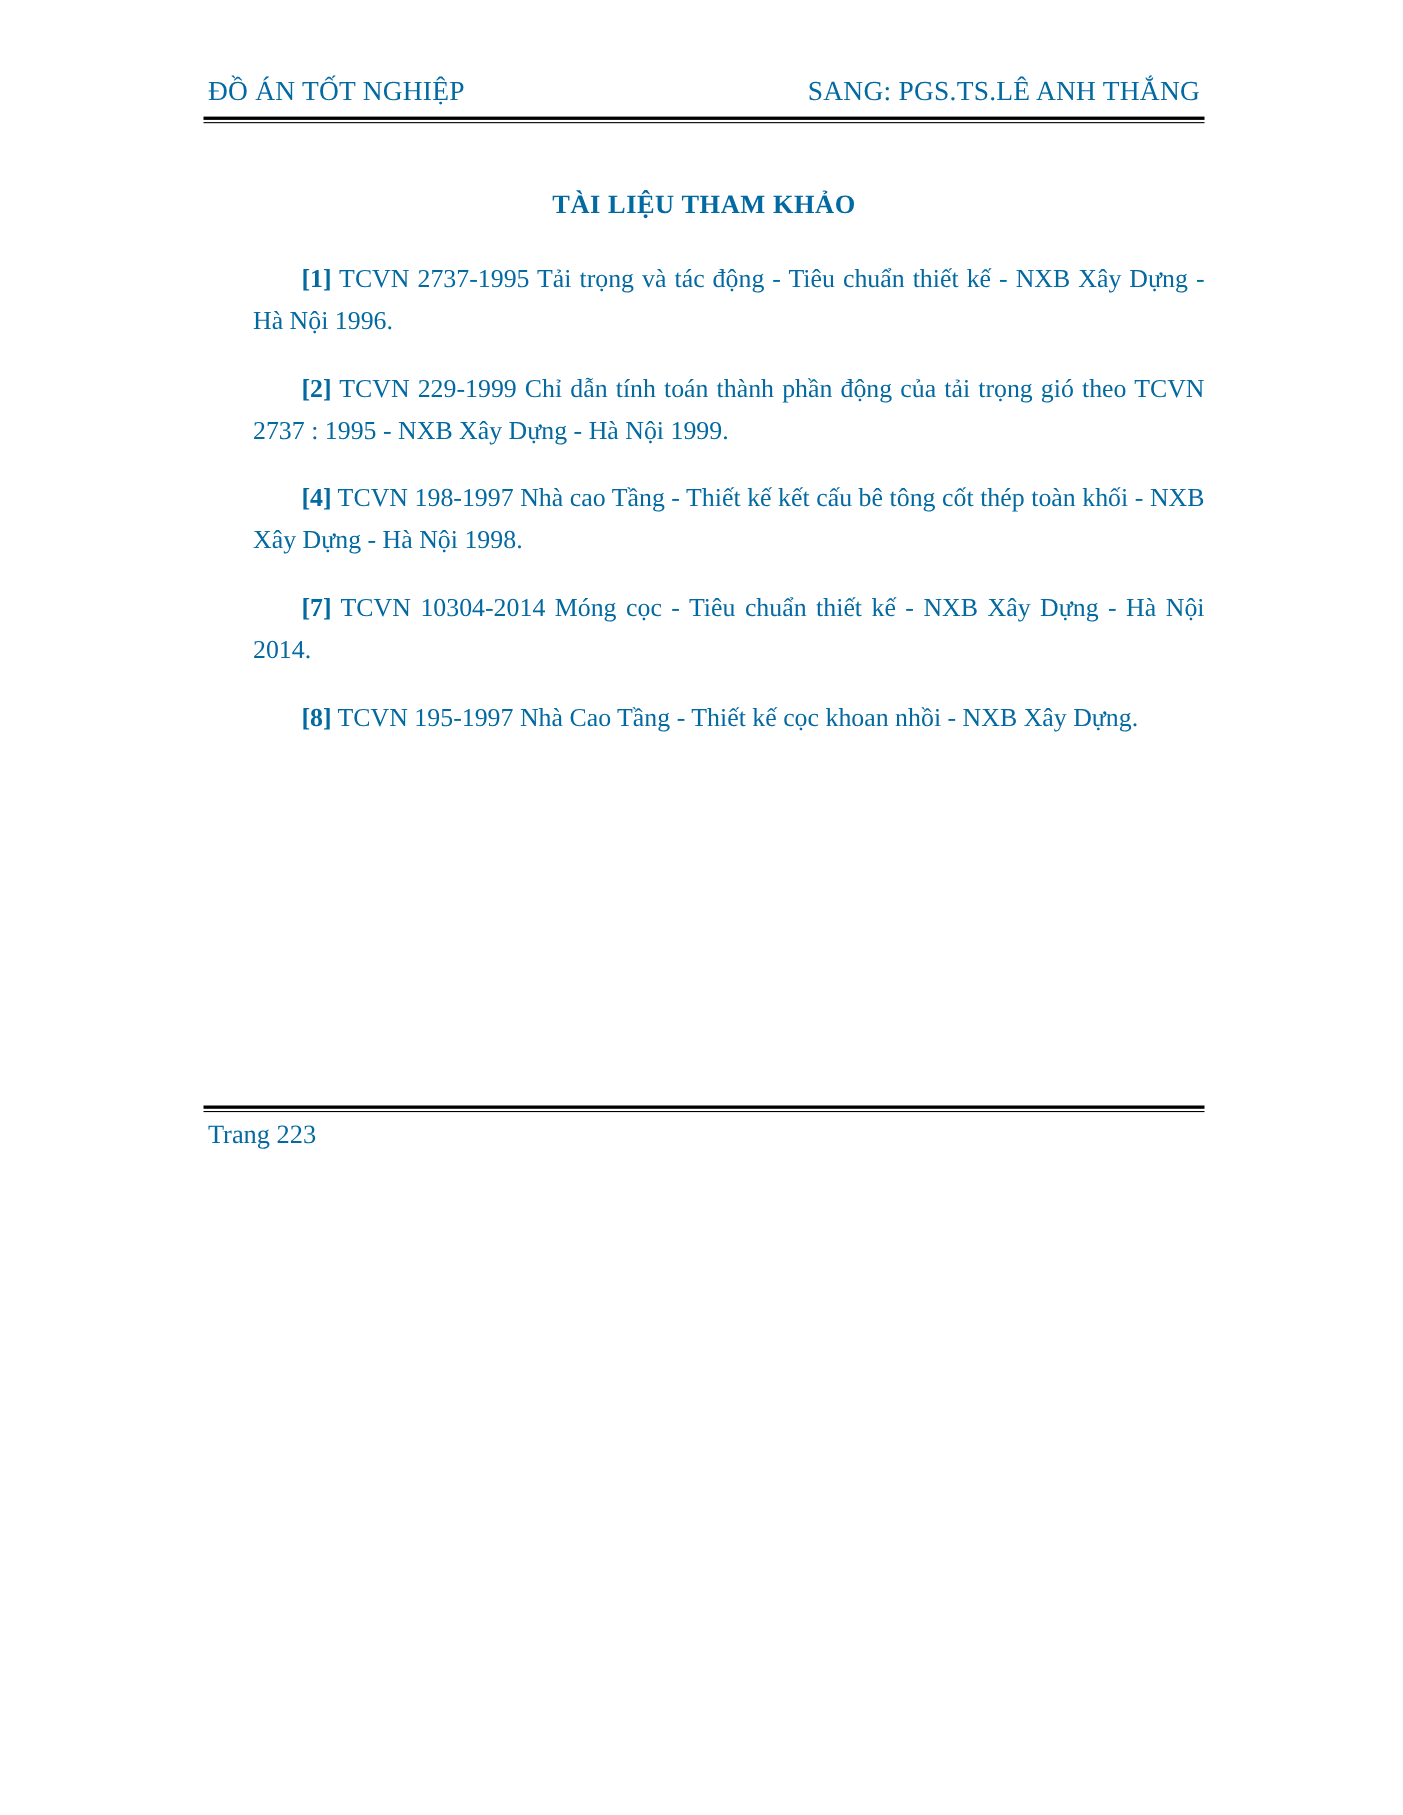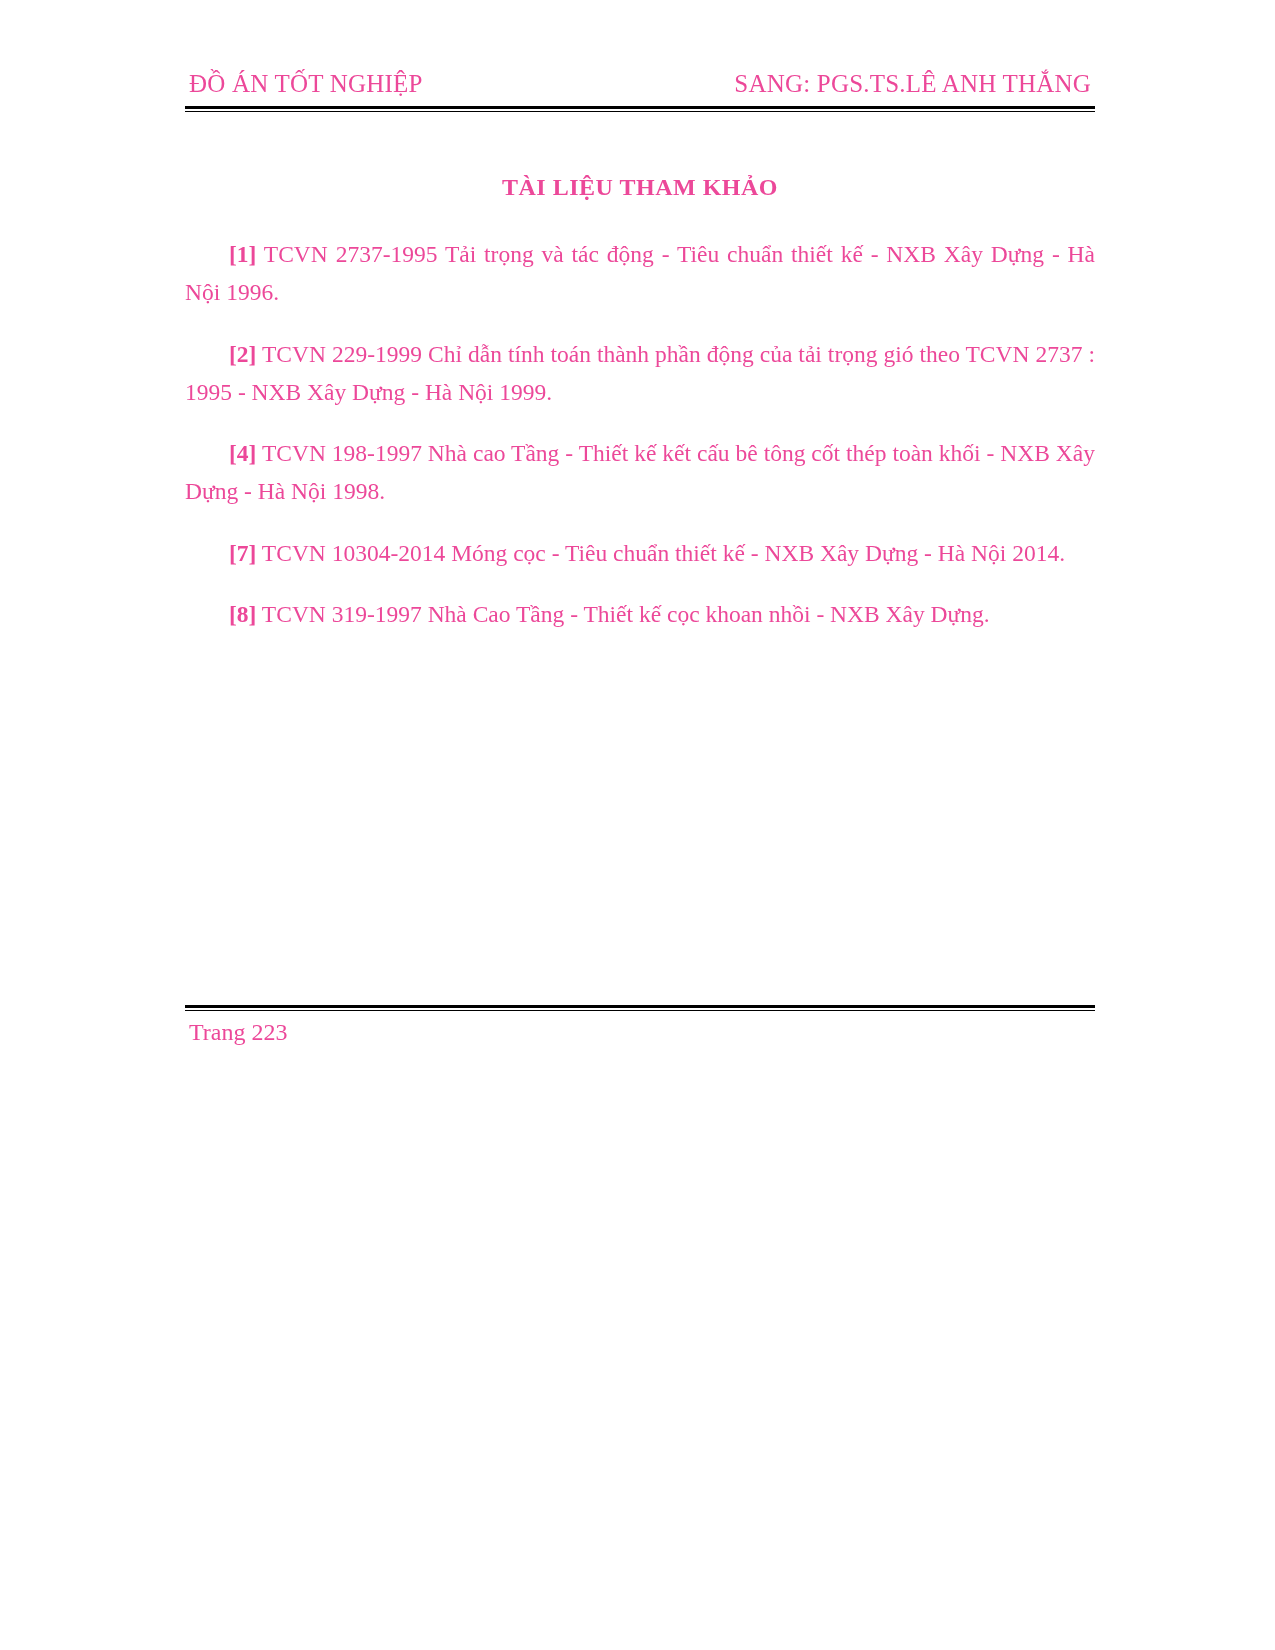--- a/index.html
+++ b/index.html
@@ -6,21 +6,21 @@
     margin: 0;
     padding: 0;
     background: #ffffff;
   }
   .page {
     position: relative;
     width: 1275px;
     height: 1158px;
     background: #ffffff;
     font-family: "Liberation Serif", serif;
-    color: #ec4899;
+    color: #0369a1;
     box-sizing: border-box;
     text-decoration: underline;
   }
   .content-frame {
     position: absolute;
     left: 185px;
     top: 70px;
     width: 910px;
     height: 1430px;
   }
@@ -54,20 +54,21 @@
   
   .ref-list {
     font-size: 23.5px;
     line-height: 1.62;
   }
   .ref-item {
     text-align: justify;
     text-justify: inter-word;
     text-indent: 44px;
     margin-bottom: 20px;
+    margin-left: 45px;
   }
   .ref-item .num {
     font-weight: bold;
   }
   
   .footer-wrap {
     position: absolute;
     left: 185px;
     bottom: 112px;
     width: 910px;
@@ -119,21 +120,21 @@
         <span class="num">[4]</span><span> TCVN 198-1997 Nhà cao Tầng - Thiết kế kết cấu bê tông cốt thép toàn khối - NXB Xây Dựng - Hà Nội 1998.</span>
       </p>
 
 
 
       <p class="ref-item">
         <span class="num">[7]</span><span> TCVN 10304-2014 Móng cọc - Tiêu chuẩn thiết kế - NXB Xây Dựng - Hà Nội 2014.</span>
       </p>
 
       <p class="ref-item">
-        <span class="num">[8]</span><span> TCVN 319-1997 Nhà Cao Tầng - Thiết kế cọc khoan nhồi - NXB Xây Dựng.</span>
+        <span class="num">[8]</span><span> TCVN 195-1997 Nhà Cao Tầng - Thiết kế cọc khoan nhồi - NXB Xây Dựng.</span>
       </p>
 
     </div>
   </div>
 
   <div class="footer-wrap">
     <div class="footer-rule"></div>
     <div class="doc-footer">
       <span class="right">Trang 223</span>
     </div>

